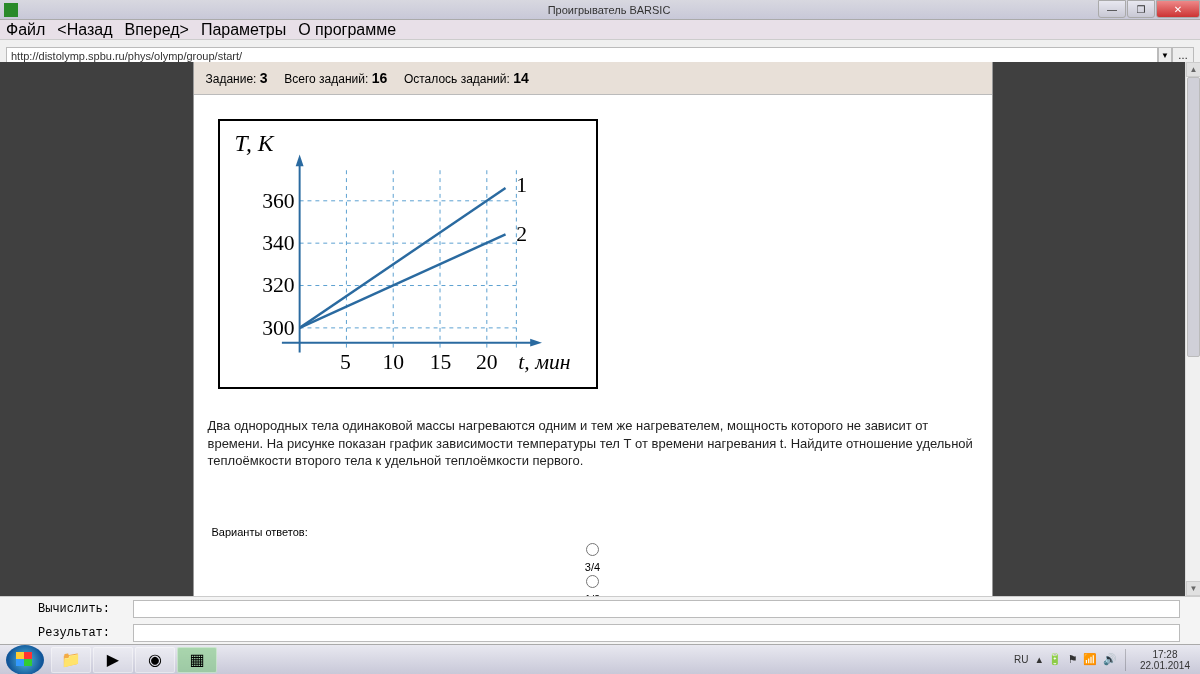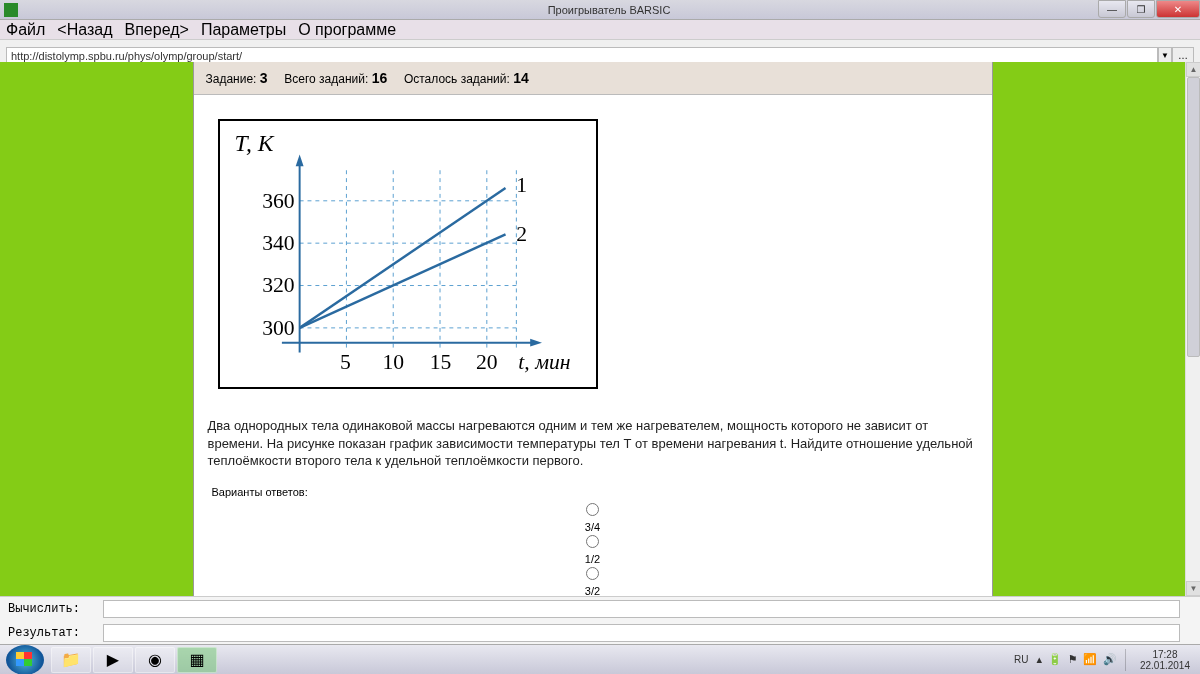--- a/index.html
+++ b/index.html
@@ -13,40 +13,40 @@
     .win-btn.close { background: linear-gradient(to bottom, #e88, #c33); color: #fff; width: 44px; }
     
     .menubar { height: 20px; background: #e8e0e8; display: flex; align-items: center; padding: 0 6px; border-bottom: 1px solid #ccc; gap: 12px; font-size: 16px; }
     .menubar span { cursor: default; }
     
     .urlbar { height: 32px; background: #f0f0f0; display: flex; align-items: center; padding: 3px 6px; border-bottom: 1px solid #ccc; }
     .url-input { flex: 1; height: 17px; border: 1px solid #bbb; background: #fff; padding: 0 4px; font-size: 11px; color: #333; }
     .url-drop { width: 14px; height: 17px; border: 1px solid #bbb; background: #eee; display:flex; align-items:center; justify-content:center; font-size:8px; }
     .url-ext { width: 22px; height: 17px; border: 1px solid #bbb; background: #eee; display:flex; align-items:center; justify-content:center; font-size:10px; }
     
-    .content-area { position: absolute; top: 62px; bottom: 78px; left: 0; right: 15px; overflow: auto; background: #84cc16; }
+    .content-area { position: absolute; top: 62px; bottom: 78px; left: 0; right: 15px; overflow: auto; background: #404040; }
     .scrollbar-v { position: absolute; top: 62px; bottom: 78px; right: 0; width: 15px; background: #f0f0f0; border-left: 1px solid #ddd; }
     .scroll-arrow { width: 15px; height: 15px; background: #e0e0e0; border: 1px solid #ccc; display: flex; align-items: center; justify-content: center; font-size: 8px; color: #666; }
     .scroll-thumb { position: absolute; top: 15px; width: 13px; left: 1px; height: 280px; background: #d0d0d8; border: 1px solid #bbb; border-radius: 2px; }
     
     .page { width: 800px; margin: 0 auto; border-left: 1px solid #999; border-right: 1px solid #999; background: #fff; min-height: 100%; }
     .task-header { background: #e8e0d8; padding: 8px 12px; border-bottom: 1px solid #bbb; font-size: 12px; }
     .task-header b { font-size: 14px; }
     
     .chart-box { margin: 24px; border: 2px solid #000; width: 380px; height: 270px; position: relative; background: #fff; }
     .chart-svg { width: 100%; height: 100%; }
     
     .problem-text { padding: 4px 14px 12px 14px; font-size: 13px; line-height: 1.35; color: #222; }
     
     .answers { padding: 4px 18px; font-size: 11px; }
-    .answers-title { margin-bottom: 4px; }
+    .answers-title { margin-bottom: 4px; margin-top: 40px; }
     .answer-row { display: flex; align-items: center; gap: 5px; padding: 1px 0; flex-direction: column; }
     .answer-row input { margin: 0; }
     
-    .compute-area { position: absolute; bottom: 30px; left: 0; right: 0; height: 48px; background: #f4f4f4; border-top: 1px solid #ccc; font-family: "Courier New", monospace; font-size: 12px; }
+    .compute-area { position: absolute; bottom: 30px; left: 0; right: 0; height: 48px; background: #f4f4f4; border-top: 1px solid #ccc; font-family: "Courier New", monospace; font-size: 12px; padding-left: 30px; }
     .compute-row { display: flex; align-items: center; height: 24px; padding: 0 8px; }
     .compute-label { width: 95px; }
     .compute-input { flex: 1; height: 18px; border: 1px solid #bbb; background: #fff; margin-right: 12px; }
     
     .taskbar { position: absolute; bottom: 0; left: 0; right: 0; height: 30px; background: linear-gradient(to bottom, #e8e8f0, #c8c8d8); border-top: 1px solid #aaa; display: flex; align-items: center; }
     .start-orb { width: 38px; height: 30px; background: radial-gradient(circle at 50% 50%, #5bd, #159 70%); border-radius: 50%; margin: 0 6px; position: relative; }
     .start-orb::after { content: ""; position: absolute; top: 7px; left: 10px; width: 16px; height: 14px; background: conic-gradient(#f33 0 25%, #3c3 25% 50%, #39f 50% 75%, #fc3 75% 100%); }
     .tb-icon { width: 40px; height: 26px; margin: 0 1px; background: rgba(255,255,255,0.25); border: 1px solid rgba(255,255,255,0.4); border-radius: 2px; display: flex; align-items: center; justify-content: center; font-size: 16px; }
     .tb-icon.active { background: rgba(120,200,120,0.55); }
     .tray { margin-left: auto; display: flex; align-items: center; padding: 0 4px; gap: 8px; font-size: 10px; color: #333; }

